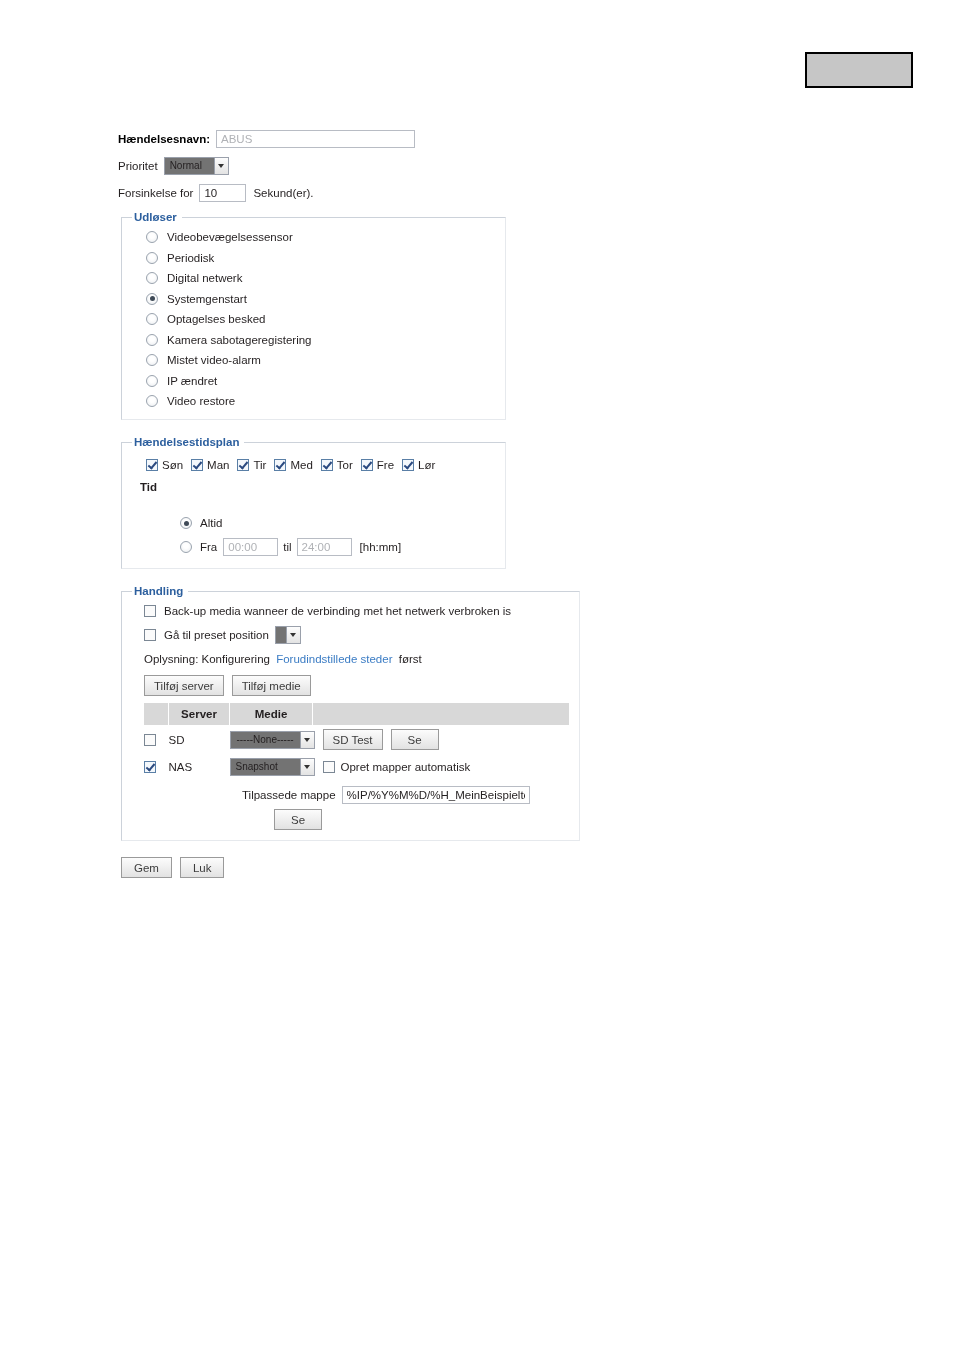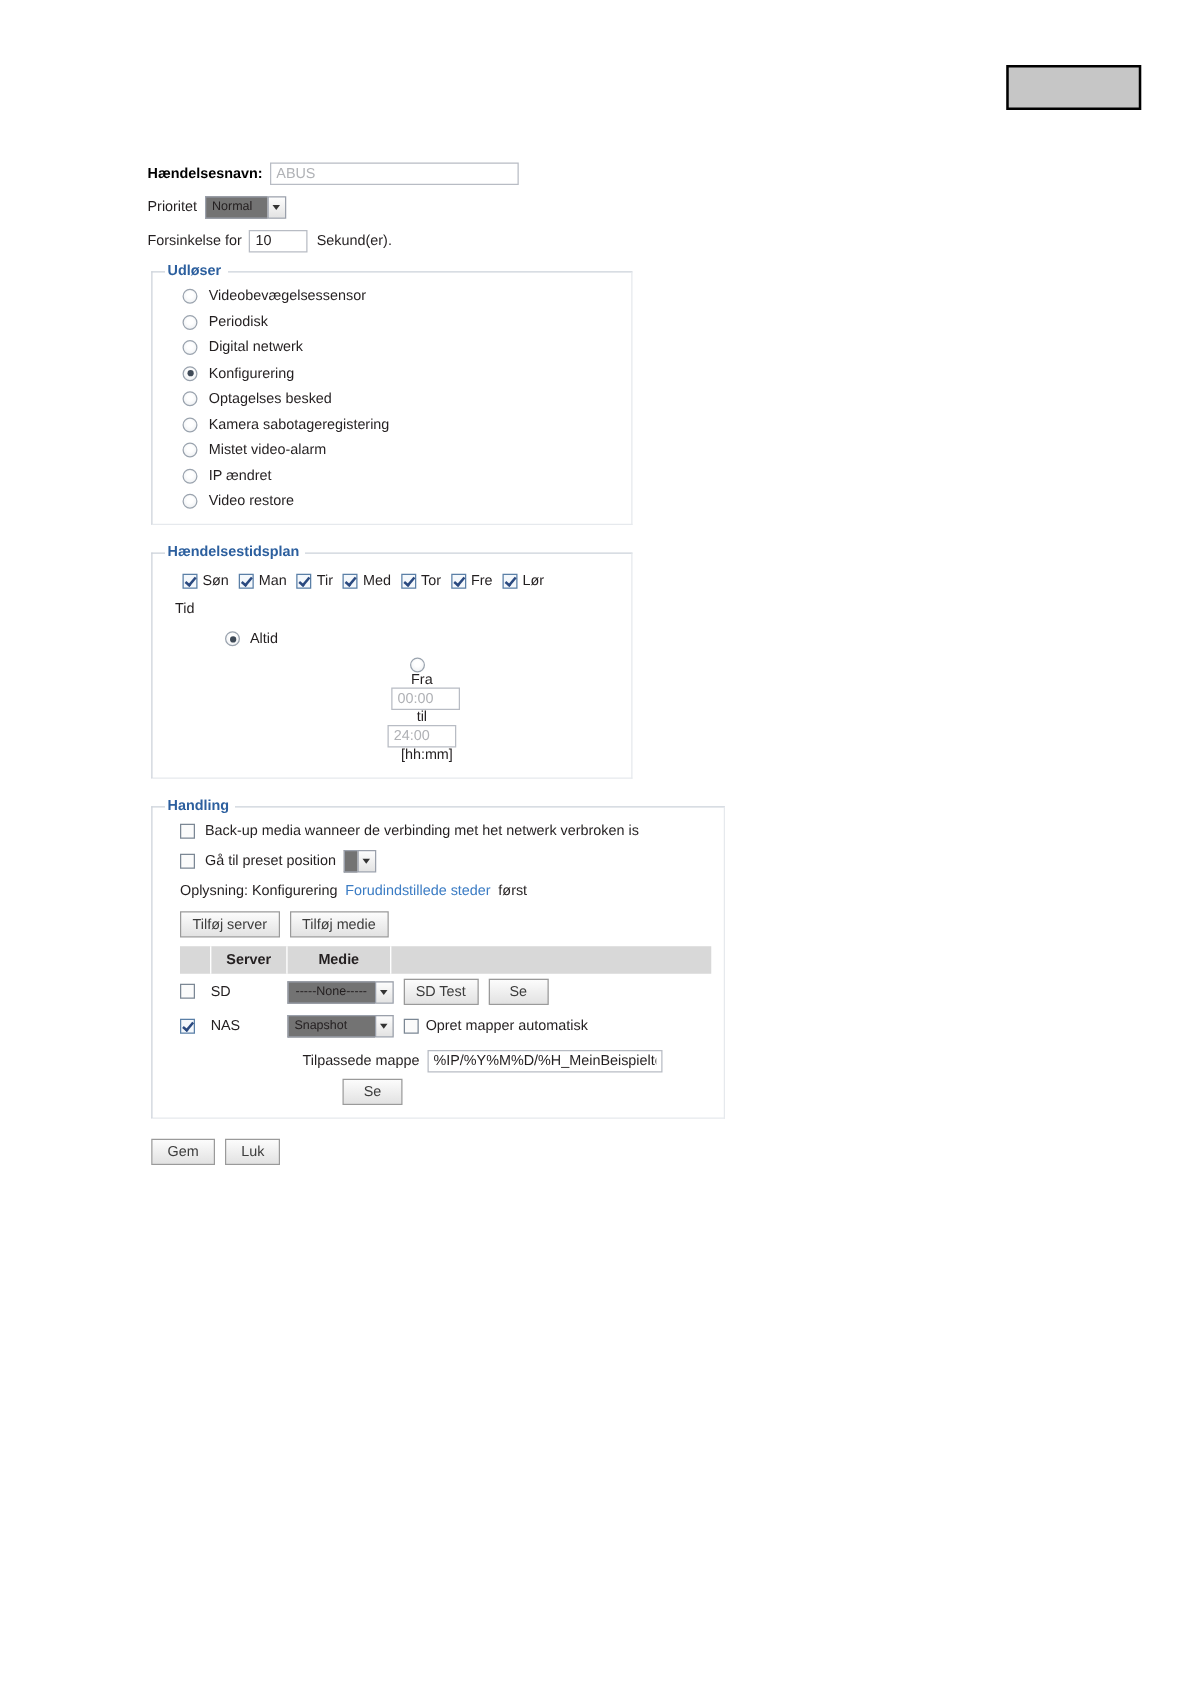--- a/index.html
+++ b/index.html
@@ -169,21 +169,21 @@
     align-items: center;
     margin: 0 0 8.5px 14px;
   }
   .trigger-item .rb { margin-right: 9px; }
   .trigger-item:last-child { margin-bottom: 2px; }
 
   .days { display: flex; align-items: center; margin: 3px 0 10px 14px; }
   .days .day { display: flex; align-items: center; margin-right: 8px; }
   .days .day .cb { margin-right: 4px; }
 
-  .tid-title { font-weight: normal; margin: 0 0 12px 8px; }
+  .tid-title { font-weight: bold; margin: 0 0 24px 8px; }
   .time-row { display: flex; align-items: center; margin: 0 0 9px 48px; }
   .time-row .rb { margin-right: 8px; }
   .time-row .gap { margin: 0 5px; }
   .time-row .bracket { margin-left: 8px; }
 
   .act-row { display: flex; align-items: center; margin: 0 0 9px 12px; }
   .act-row .cb { margin-right: 8px; }
   .act-row .post { margin-left: 7px; }
   .act-row .pre { margin-right: 6px; }
   .info-line { margin: 2px 0 10px 12px; }
@@ -286,21 +286,21 @@
     <div class="trigger-item">
       <span class="rb"></span>
       <span class="lbl">Periodisk</span>
     </div>
     <div class="trigger-item">
       <span class="rb"></span>
       <span class="lbl">Digital netwerk</span>
     </div>
     <div class="trigger-item">
       <span class="rb on"></span>
-      <span class="lbl">Konfigurering</span>
+      <span class="lbl">Systemgenstart</span>
     </div>
     <div class="trigger-item">
       <span class="rb"></span>
       <span class="lbl">Optagelses besked</span>
     </div>
     <div class="trigger-item">
       <span class="rb"></span>
       <span class="lbl">Kamera sabotageregistering</span>
     </div>
     <div class="trigger-item">
@@ -351,21 +351,21 @@
       </span>
     </div>
 
     <div class="tid-title">Tid</div>
 
     <div class="time-row">
       <span class="rb on"></span>
       <span class="lbl">Altid</span>
     </div>
 
-    <div class="time-row" style="margin-bottom:2px;flex-direction:column;">
+    <div class="time-row" style="margin-bottom:2px;">
       <span class="rb"></span>
       <span class="lbl">Fra</span>
       <input class="txt w-time ghost" style="margin-left: 6px;" type="text" value="00:00">
       <span class="lbl gap">til</span>
       <input class="txt w-time ghost" type="text" value="24:00" style="">
       <span class="lbl bracket">[hh:mm]</span>
     </div>
   </fieldset>
 
   <fieldset class="box wide">

